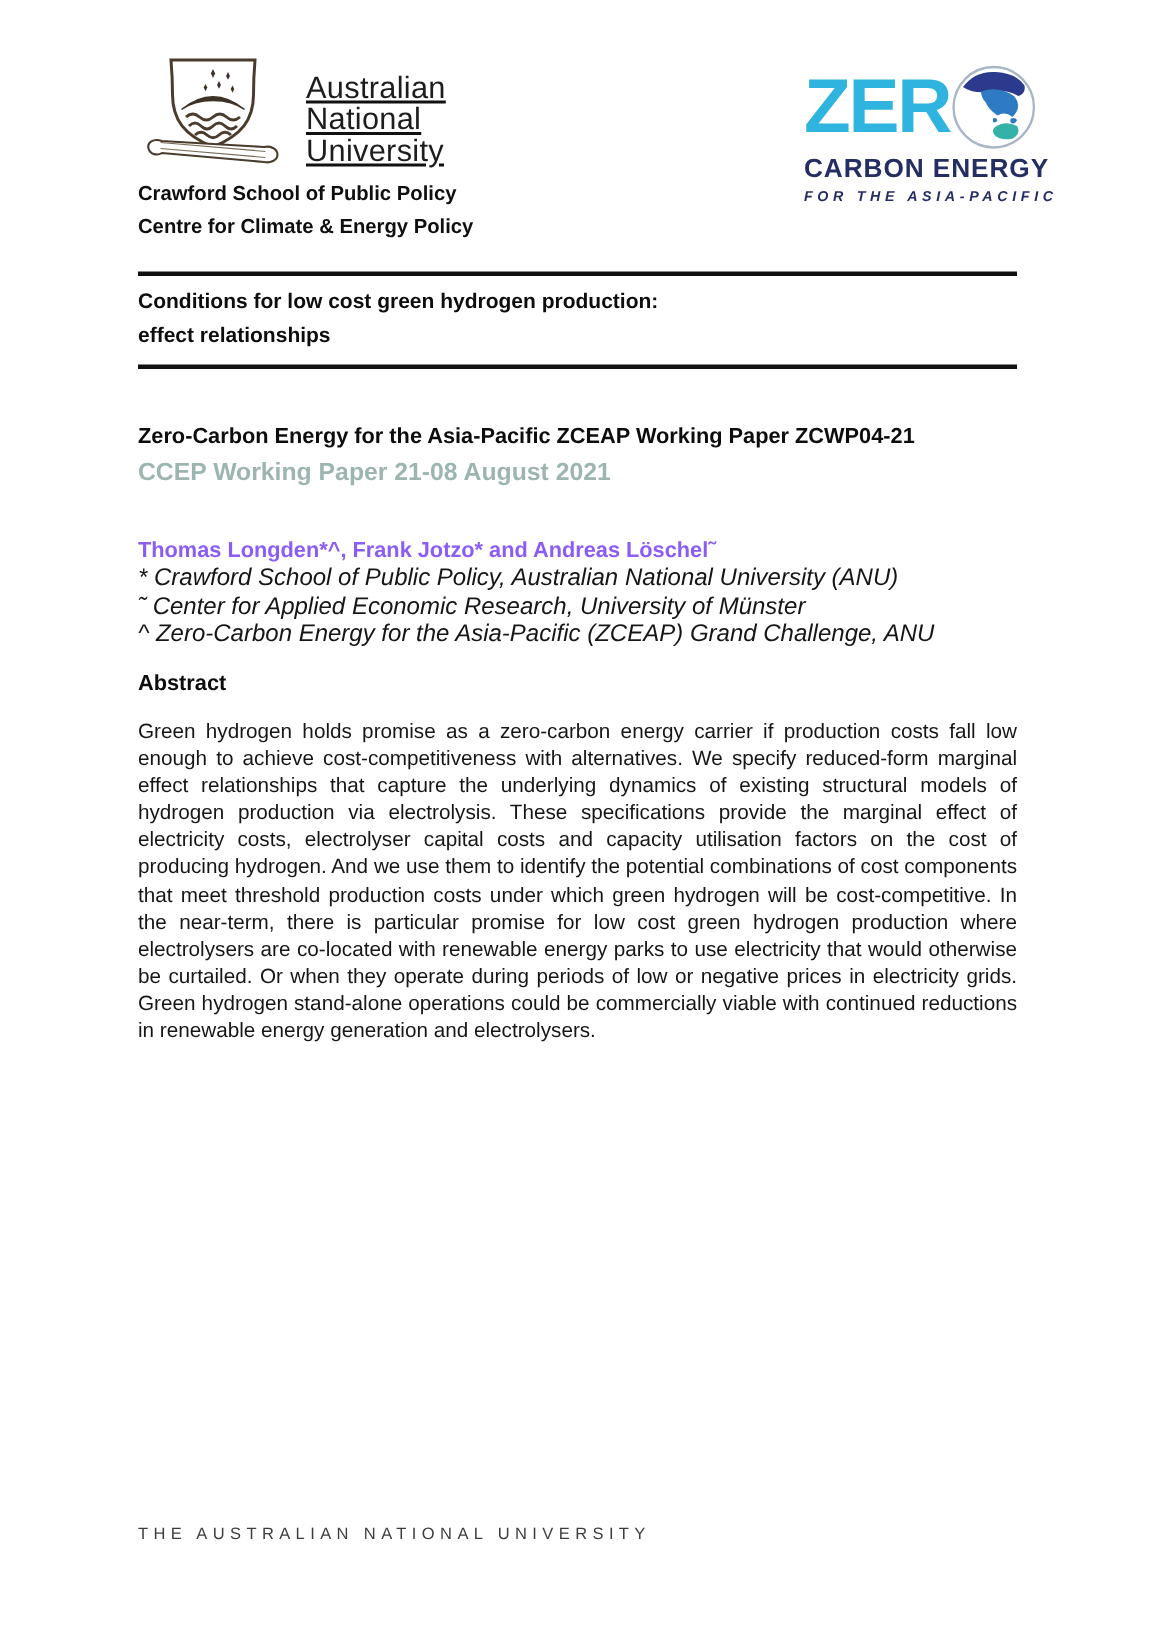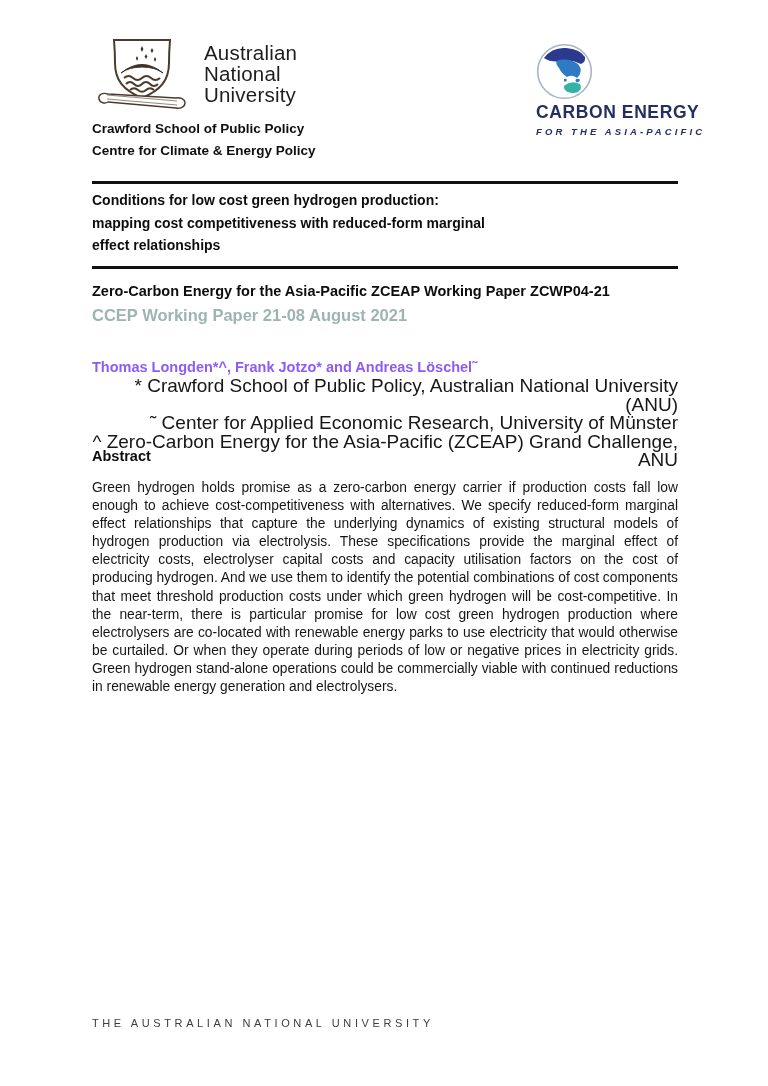--- a/index.html
+++ b/index.html
@@ -9,21 +9,21 @@
     width: 768px;
     height: 1086px;
     margin: 0 auto;
     background: #ffffff;
     font-family: "Liberation Sans", sans-serif;
     color: #111;
     overflow: hidden;
   }
 
   
-  .anu-logo { position: absolute; top: 36px; left: 94px; display: flex; align-items: flex-start; }
+  .anu-logo { position: absolute; top: 36px; left: 94px; display: flex; align-items: center; text-decoration: underline; }
   .anu-crest { width: 96px; height: 80px; }
   .anu-wordmark {
     margin-left: 14px; margin-top: 6px;
     font-size: 20.5px; line-height: 21px; color: #1d1d1d;
     letter-spacing: 0.2px;
   }
 
   .dept-block { position: absolute; top: 118px; left: 92px; }
   .dept-block div { font-size: 13.5px; font-weight: bold; line-height: 21.5px; color: #0f0f0f; }
 
@@ -53,21 +53,21 @@
     font-size: 14.5px; font-weight: bold; color: #0d0d0d;
   }
   .ccep-line {
     position: absolute; top: 306px; left: 92px; width: 586px;
     font-size: 16.5px; font-weight: bold;
   }
 
   
   .authors-block { position: absolute; top: 357px; left: 92px; width: 586px; }
   .authors-line { font-size: 14.5px; font-weight: bold; line-height: 20px; color: #8b5cf6; }
-  .affiliation { font-size: 19px; line-height: 18.5px; color: #161616; text-align: right; }
+  .affiliation { font-size: 16px; font-style: italic; line-height: 18.5px; color: #161616; }
 
   
   .abstract-heading {
     position: absolute; top: 448px; left: 92px;
     font-size: 14.5px; font-weight: bold; color: #0d0d0d;
   }
   .abstract-body {
     position: absolute; top: 479px; left: 92px; width: 586px;
     font-size: 13.8px; line-height: 18.1px; text-align: justify; color: #161616;
   }
@@ -115,39 +115,39 @@
     </div>
   </div>
 
   <div class="dept-block">
     <div>Crawford School of Public Policy</div>
     <div>Centre for Climate &amp; Energy Policy</div>
   </div>
 
   <div class="zero-logo">
     <div class="zero-top">
+      <span class="zer-text" style="color:#2fb4e0">ZER</span>
       <svg class="globe" viewBox="0 0 57 57" xmlns="http://www.w3.org/2000/svg">
         <circle cx="28.5" cy="28.5" r="26.8" fill="#ffffff" stroke="#a8b6c8" stroke-width="1.6"></circle>
 
         <path d="M8,15 Q16,4 30,5 Q44,6 49,14 Q50,19 45,21 Q36,16 27,18 Q15,20 8,15 Z" fill="#2b3a8c"></path>
 
         <path d="M20,18 Q32,14 42,21 Q48,28 41,35 Q36,31 31,34 Q25,30 23,25 Q20,22 20,18 Z" fill="#2f7bc3"></path>
         <path d="M40,36 q3,-1 4,1 q-1,3 -4,2 q-1,-2 0,-3 Z" fill="#2f7bc3"></path>
         <path d="M28,36 q2,-1 3,1 q-0.5,2 -3,1.5 Z" fill="#2f7bc3"></path>
 
         <path d="M29,42 Q36,37 44,41 Q47,46 41,49.5 Q33,51 29,47 Q27,44 29,42 Z" fill="#35b2a7"></path>
       </svg>
     </div>
     <div class="carbon-energy" style="color:#242e62">CARBON ENERGY</div>
     <div class="asia-pacific" style="color:#242e62">FOR THE ASIA-PACIFIC</div>
   </div>
 
   <div class="title-block">
     <div>Conditions for low cost green hydrogen production:</div>
-    <div>mapping cost competitiveness with reduced-form marginal</div>
     <div>effect relationships</div>
   </div>
 
   <div class="series-line">Zero-Carbon Energy for the Asia-Pacific ZCEAP Working Paper ZCWP04-21</div>
   <div class="ccep-line" style="color:#9db5b1">CCEP Working Paper 21-08 August 2021</div>
 
   <div class="authors-block">
     <div class="authors-line">Thomas Longden*^, Frank Jotzo* and Andreas Löschel˜</div>
     <div class="affiliation">* Crawford School of Public Policy, Australian National University (ANU)</div>
     <div class="affiliation">˜ Center for Applied Economic Research, University of Münster</div>

